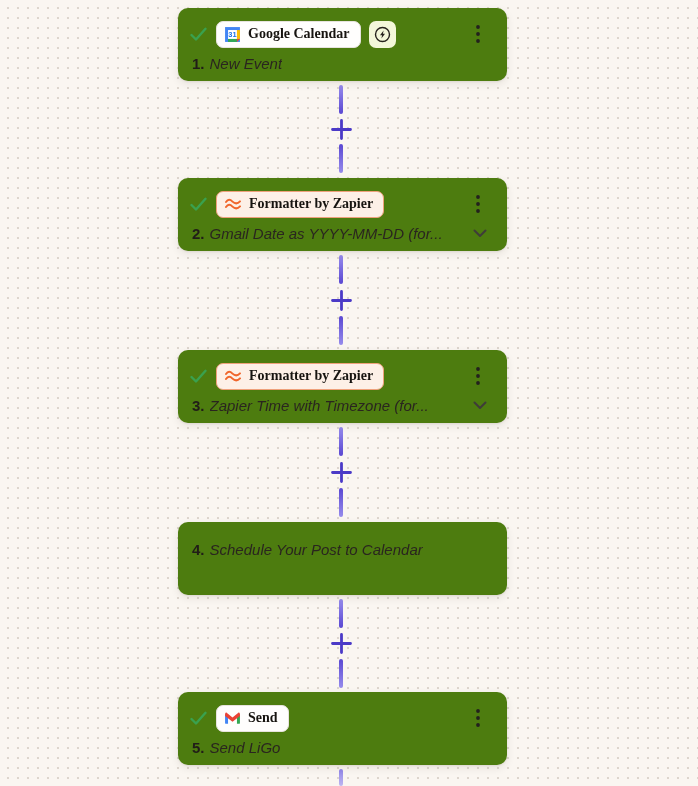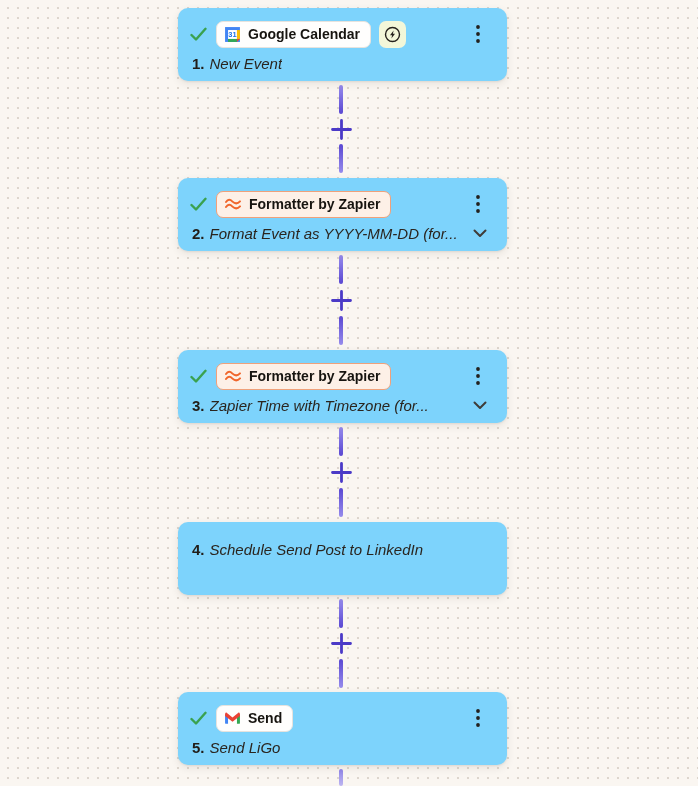--- a/index.html
+++ b/index.html
@@ -6,34 +6,34 @@
   body{
     width:698px;height:786px;position:relative;overflow:hidden;
     font-family:"Liberation Sans",sans-serif;
     background-color:#faf6f1;
     background-image:radial-gradient(circle, rgba(187,174,162,.45) 1px, transparent 1.4px);
     background-size:10px 10px;
     background-position:3px 3px;
   }
   .card{
     position:absolute;left:178px;width:329px;height:73px;
-    background:#7dd3fc;border-radius:10px;
+    background:#4d7c0f;border-radius:10px;
     box-shadow:0 1px 2px rgba(40,30,20,.07),0 3px 8px rgba(40,30,20,.09);
     box-sizing:border-box;padding:12px 22px 0 12px;z-index:2;
   }
   .row1{display:flex;align-items:center;height:28px;}
   .row2{display:flex;align-items:center;height:24px;margin-top:3px;padding-left:2px;}
   .check{display:flex;margin-right:9px;flex:none;}
   .badge{
     display:flex;align-items:center;gap:7px;height:27px;box-sizing:border-box;
     padding:0 10px 0 7px;border:1px solid #e7e3de;border-radius:7px;background:#fffefd;
     cursor:pointer;
   }
   .badge.formatter{background:#fdf0e7;border-color:#efa17b;}
-  .badge-label{font-size:14px;font-weight:700;color:#171410;white-space:nowrap;}
+  .badge-label{font-size:14px;font-weight:700;color:#171410;white-space:nowrap;font-family:Liberation Serif, serif;}
   .instant{
     display:flex;align-items:center;justify-content:center;flex:none;
     width:27px;height:27px;margin-left:8px;border-radius:7px;background:#f3f7d9;
   }
   .spacer{flex:1;}
   .kebab{display:flex;align-items:center;justify-content:center;width:14px;height:22px;cursor:pointer;flex:none;}
   .step-num{font-size:15px;font-weight:700;color:#211d18;margin-right:5px;}
   .step-title{font-size:15px;font-weight:400;color:#2a2username5-22;color:#2a251f;white-space:nowrap;overflow:hidden;font-style:italic;}
   .chevron{display:flex;align-items:center;justify-content:center;width:18px;height:18px;cursor:pointer;flex:none;margin-right:-4px;}
   .seg{position:absolute;left:339px;width:4px;border-radius:2px;z-index:1;}
@@ -117,21 +117,21 @@
     <span class="kebab">
       <svg width="4" height="18" viewBox="0 0 4 18">
           <circle cx="2" cy="2" r="1.9" fill="#23211e"></circle>
           <circle cx="2" cy="9" r="1.9" fill="#23211e"></circle>
           <circle cx="2" cy="16" r="1.9" fill="#23211e"></circle>
         </svg>
     </span>
   </div>
   <div class="row2">
     <span class="step-num">2.</span>
-    <span class="step-title">Format Event as YYYY-MM-DD (for...</span>
+    <span class="step-title">Gmail Date as YYYY-MM-DD (for...</span>
     <span class="spacer"></span>
     <span class="chevron">
       <svg width="14" height="9" viewBox="0 0 14 9">
           <polyline points="1.5,1.5 7,7 12.5,1.5" fill="none" stroke="#3f3c39" stroke-width="2" stroke-linecap="round" stroke-linejoin="round"></polyline>
         </svg>
     </span>
   </div>
 </div>
 
 <div class="seg down" style="top:255px;height:29px"></div>
@@ -183,21 +183,21 @@
 <div class="plus" style="top:461px">
   <svg width="21" height="21" viewBox="0 0 21 21">
       <path d="M10.5 1.5 V19.5 M1.5 10.5 H19.5" stroke="#4b3ac7" stroke-width="2.8" stroke-linecap="round"></path>
     </svg>
 </div>
 <div class="seg up" style="top:488px;height:29px"></div>
 
 <div class="card" style="top:522px">
   <div class="row2">
     <span class="step-num">4.</span>
-    <span class="step-title">Schedule Send Post to LinkedIn</span>
+    <span class="step-title">Schedule Your Post to Calendar</span>
   </div>
 </div>
 
 <div class="seg down" style="top:599px;height:29px"></div>
 <div class="plus" style="top:632px">
   <svg width="21" height="21" viewBox="0 0 21 21">
       <path d="M10.5 1.5 V19.5 M1.5 10.5 H19.5" stroke="#4b3ac7" stroke-width="2.8" stroke-linecap="round"></path>
     </svg>
 </div>
 <div class="seg up" style="top:659px;height:29px"></div>

